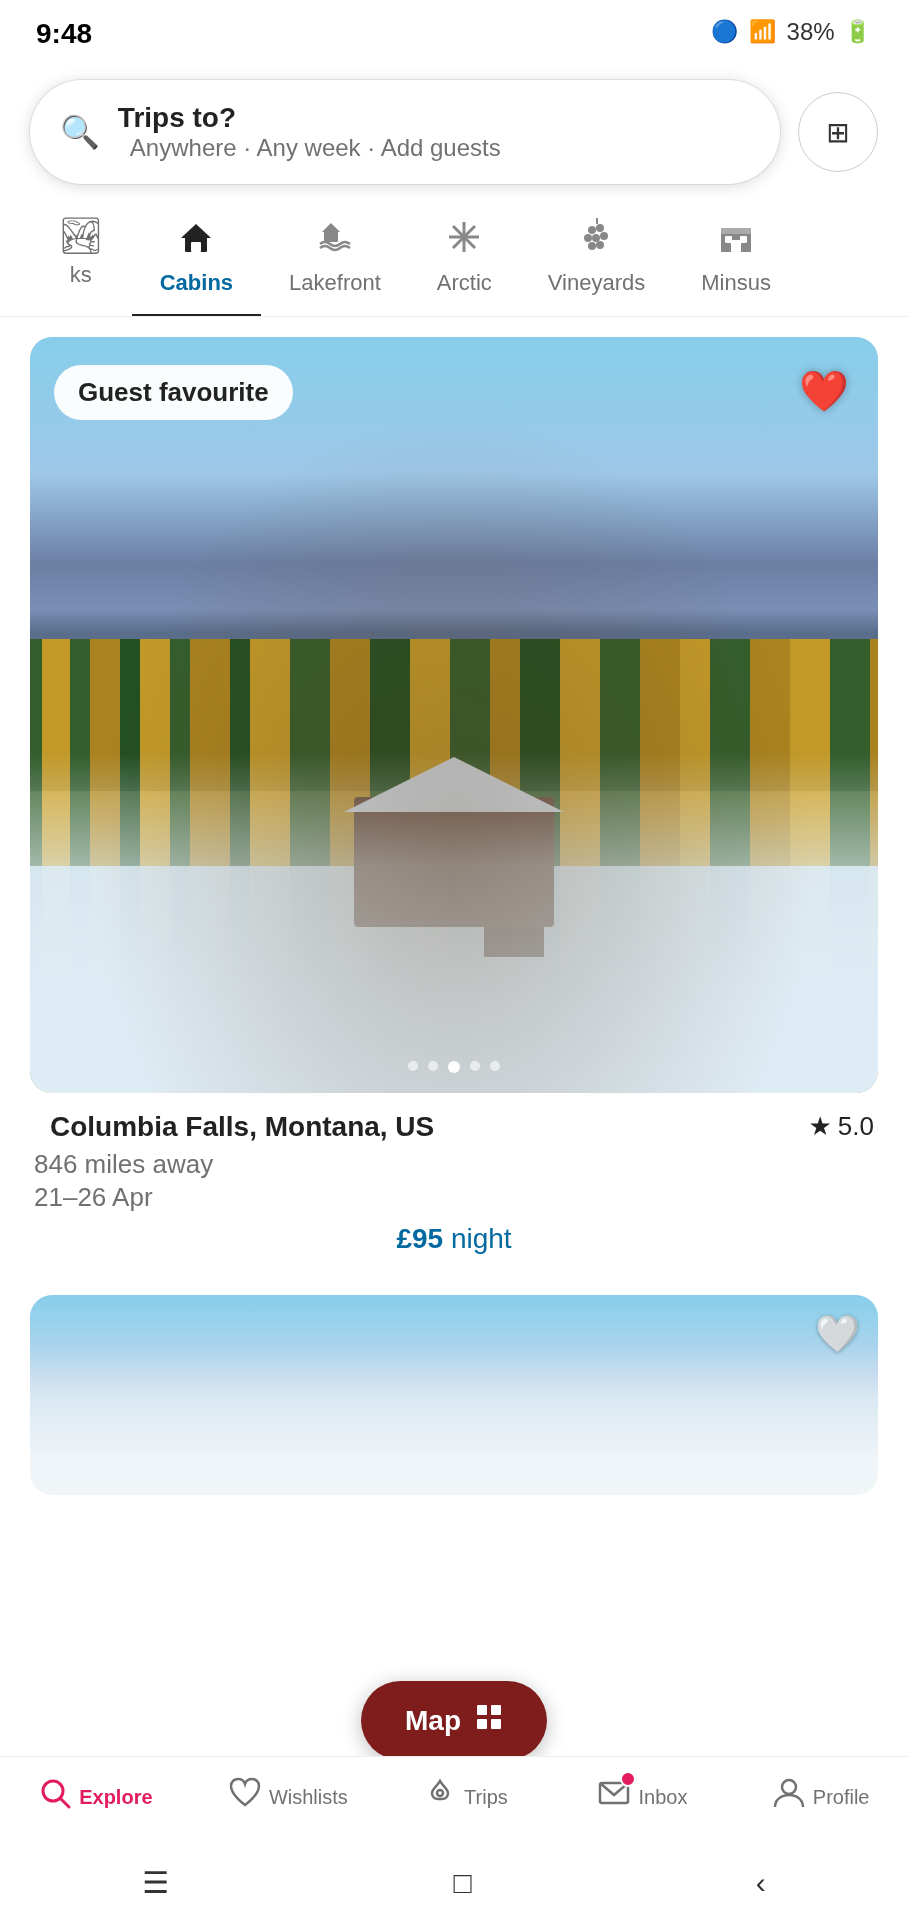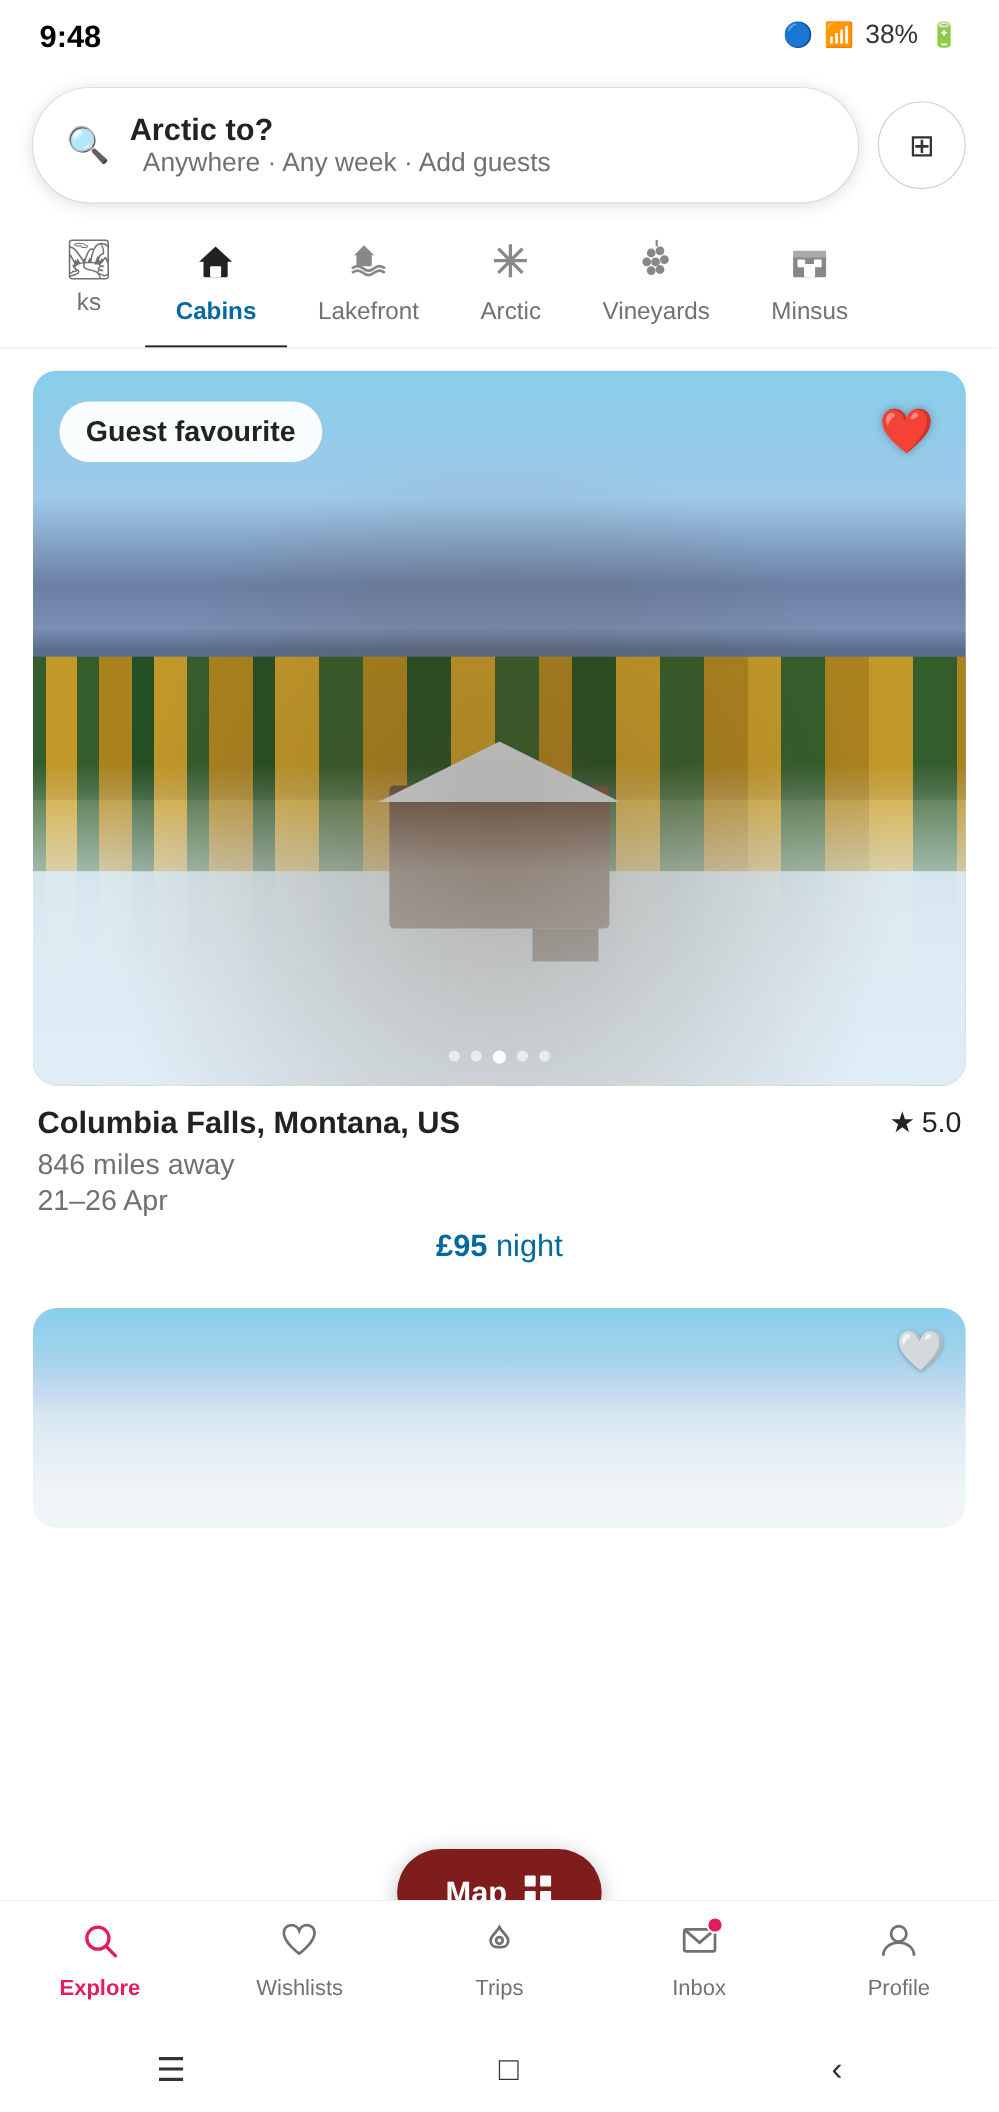--- a/index.html
+++ b/index.html
@@ -131,21 +131,21 @@
       padding: 20px 30px 0;
     }
     .listing-card {
       margin-bottom: 40px;
     }
     .listing-image-wrap {
       position: relative;
       border-radius: 22px;
       overflow: hidden;
       width: 100%;
-      height: 650px;
+      height: 756px;
       background: #ddd;
     }
     
     .tree-layer {
       position: absolute;
       bottom: 0;
       left: 0;
       right: 0;
       height: 60%;
       background:
@@ -294,20 +294,21 @@
     .listing-title-row {
       display: flex;
       justify-content: space-between;
       align-items: flex-start;
       margin-bottom: 6px;
     }
     .listing-location {
       font-size: 28px;
       font-weight: 600;
       color: #222;
+      margin-left: 16px;
     }
     .listing-rating {
       display: flex;
       align-items: center;
       gap: 6px;
       font-size: 26px;
       font-weight: 500;
       color: #222;
       white-space: nowrap;
     }
@@ -390,21 +391,21 @@
       background: #fff;
       border-top: 1px solid #eee;
       display: flex;
       justify-content: space-around;
       align-items: center;
       padding: 18px 0 30px;
       z-index: 100;
     }
     .nav-item {
       display: flex;
-      flex-direction: column;
+      flex-direction: row;
       align-items: center;
       gap: 6px;
       cursor: pointer;
       min-width: 100px;
     }
     .nav-icon {
       font-size: 36px;
       color: #717171;
     }
     .nav-icon.active {
@@ -469,21 +470,21 @@
     <span>📶</span>
     <span class="battery-text">38%</span>
     <span>🔋</span>
   </div>
 </div>
 
 <div class="search-container">
   <div class="search-bar">
     <span class="search-icon-wrap">🔍</span>
     <div class="search-text-wrap">
-      <span class="search-main-text">Arctic to?</span>
+      <span class="search-main-text">Trips to?</span>
       <span class="search-sub-text">Anywhere · Any week · Add guests</span>
     </div>
   </div>
   <button class="filter-btn">
     <span>⊞</span>
   </button>
 </div>
 
 <div class="category-nav">
   <div class="category-item">

